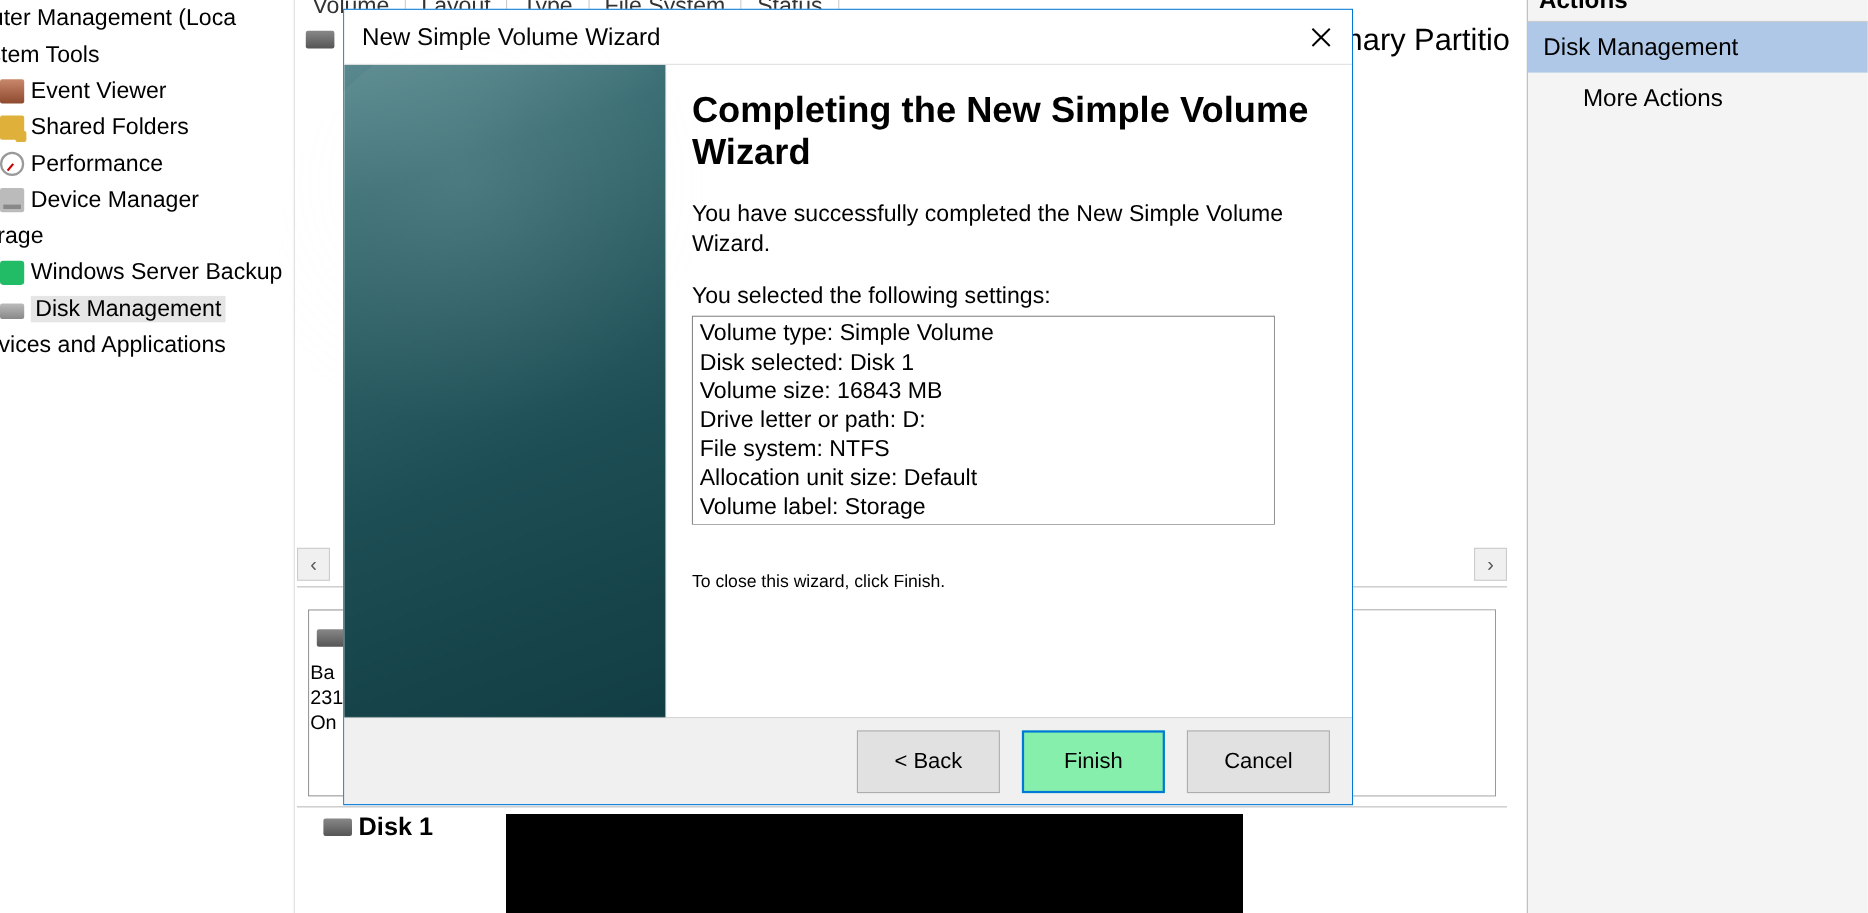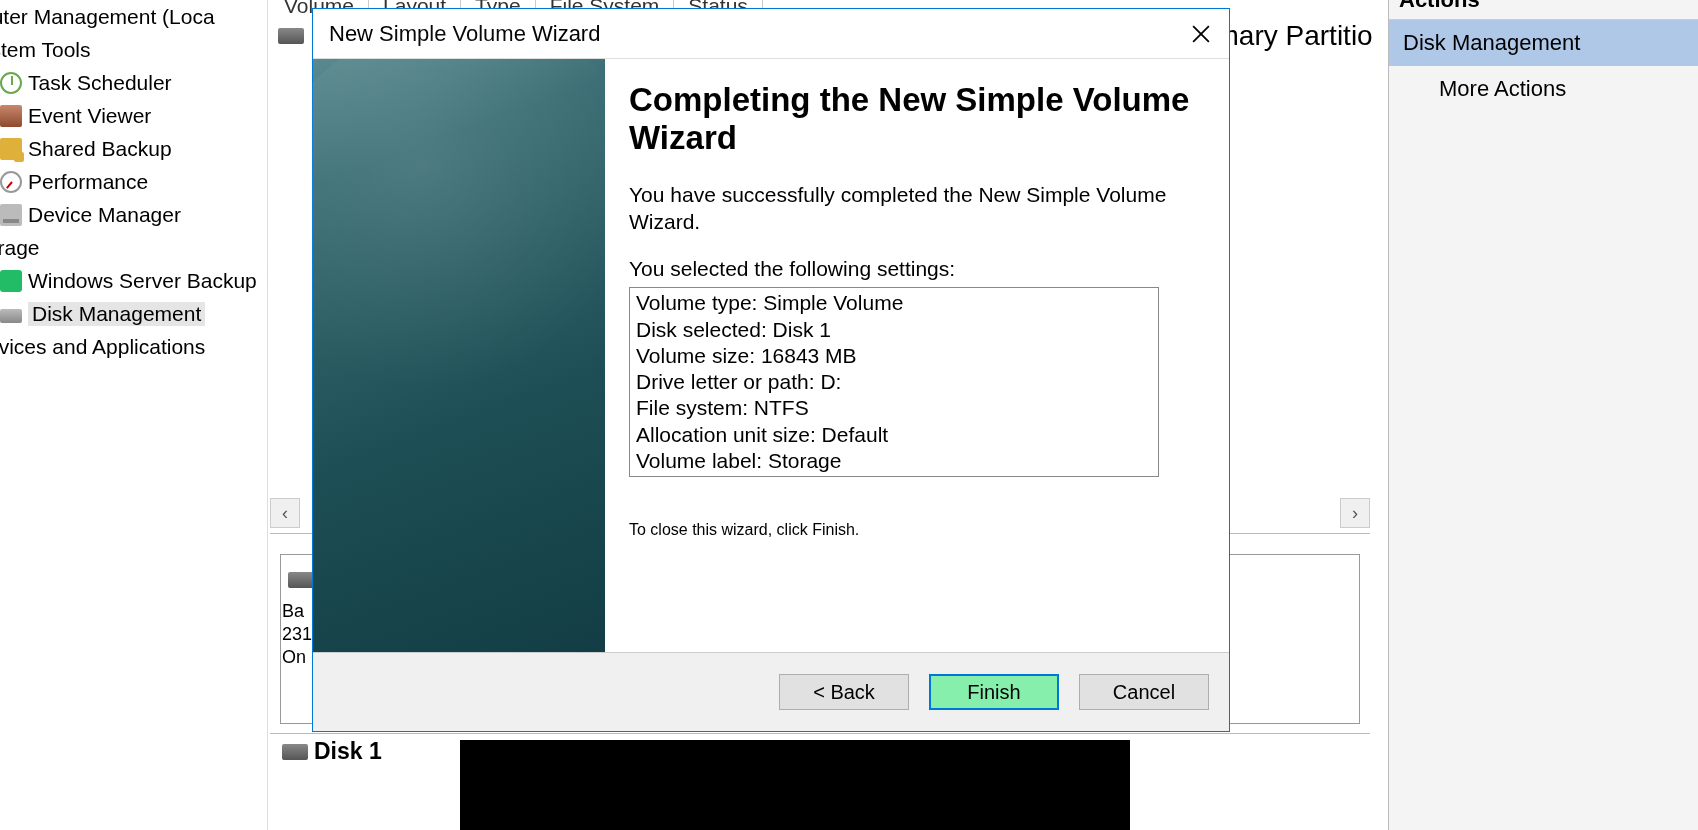--- a/index.html
+++ b/index.html
@@ -78,21 +78,21 @@
     width:170px; border-right:1px solid #999; padding:10px 8px; line-height:1.3;
     position:relative;
   }
   .disk-row .part {
     flex:1; background:#0a0a80; position:relative;
   }
   .disk-row .part.empty { background:#fff; }
 
   
   .bg-disk1 {
-    position:absolute; left:282px; top:738px; display:flex; align-items:center; gap:6px;
+    position:absolute; left:294px; top:738px; display:flex; align-items:center; gap:6px;
     font-weight:bold; font-size:23px;
   }
   .bg-disk1 .dicon{ width:26px;height:16px;background:linear-gradient(#888,#555);border-radius:2px;display:inline-block;}
   .bg-diskpane-sep { position:absolute; left:270px; right:328px; top:733px; height:2px; background:#fff; border-top:1px solid #bbb;}
 
   .bg-blackbar {
     position:absolute; left:460px; top:740px; width:670px; height:90px; background:#000;
   }
   .bg-pp {
     position:absolute; left:1200px; top:20px; font-size:28px; white-space:nowrap;
@@ -157,21 +157,21 @@
     overflow-y:scroll; padding:2px 6px; font-size:21px; line-height:1.25;
   }
   .wiz-list div{ white-space:nowrap; }
   .wiz-close-hint{ margin-top:44px; font-size:16px; }
 
   .wiz-buttons{
     height:78px; background:#f0f0f0; display:flex; align-items:center;
     justify-content:flex-end; gap:20px; padding:0 20px;
   }
   .wbtn{
-    min-width:130px; height:36px; border:1px solid #adadad;
+    min-width:130px; height:57px; border:1px solid #adadad;
     background:#e1e1e1; font-size:20px; cursor:pointer;
     font-family:inherit;
   }
   .wbtn.default{ border:2px solid #0078d7; background:#86efac; }
 
   
   .bg-d0txt{
     position:absolute; left:282px; top:600px; font-size:18px; line-height:1.28; white-space:nowrap;
   }
   .bg-d0ico{
@@ -188,30 +188,26 @@
 
   <div class="vsplit"></div>
   <div class="bg-tree">
     <div class="tree-row cut">
       <span class="txt">puter Management (Loca</span>
     </div>
     <div class="tree-row cut">
       <span class="txt">ystem Tools</span>
     </div>
     <div class="tree-row tree-indent">
-      <span class="tree-icon ico-sched"></span>
-      <span class="txt">Task Scheduler</span>
-    </div>
-    <div class="tree-row tree-indent">
       <span class="tree-icon ico-event"></span>
       <span class="txt">Event Viewer</span>
     </div>
     <div class="tree-row tree-indent">
       <span class="tree-icon ico-shared"></span>
-      <span class="txt">Shared Backup</span>
+      <span class="txt">Shared Folders</span>
     </div>
     <div class="tree-row tree-indent">
       <span class="tree-icon ico-perf"></span>
       <span class="txt">Performance</span>
     </div>
     <div class="tree-row tree-indent">
       <span class="tree-icon ico-dev"></span>
       <span class="txt">Device Manager</span>
     </div>
     <div class="tree-row cut">

